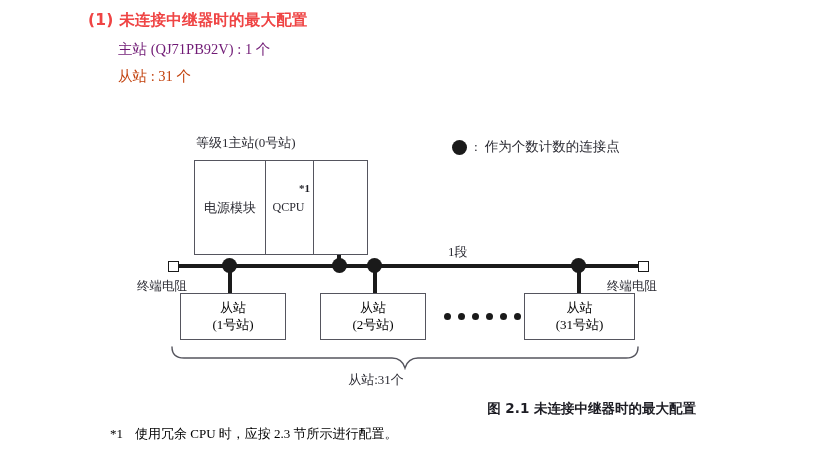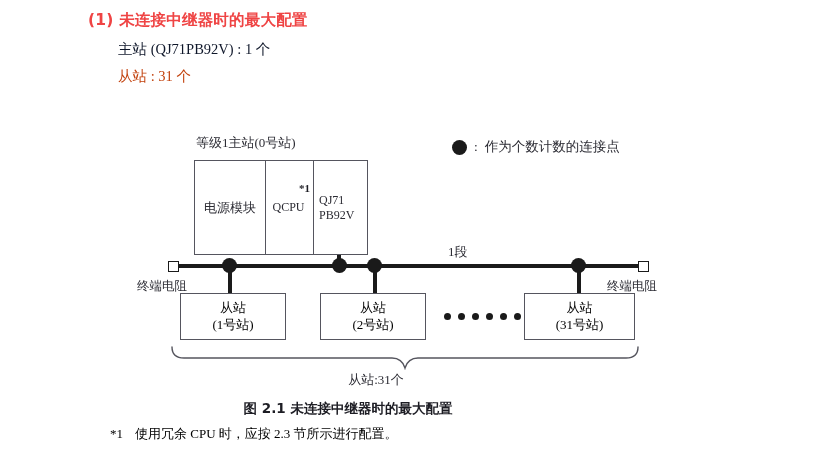--- a/index.html
+++ b/index.html
@@ -23,21 +23,21 @@
     font-family: "DejaVu Sans", sans-serif;
     font-weight: bold;
     font-size: 15.5px;
     letter-spacing: 0.2px;
     color: #ef4444;
     white-space: nowrap;
   }
   #heading-line-1 {
     left: 118px; top: 40px;
     font-size: 14.5px;
-    color: #0f172a;
+    color: #701a75;
     white-space: nowrap;
   }
   #heading-line-2 {
     left: 118px; top: 67px;
     font-size: 14.5px;
     color: #c2410c;
     white-space: nowrap;
   }
 
   
@@ -208,21 +208,21 @@
     width: 752px;
     text-align: center;
     font-size: 13px;
     color: #2b2b33;
   }
 
   
   #figure-caption {
     left: 0; top: 400px;
     width: 696px;
-    text-align: center;
+    text-align: right;
     font-family: "DejaVu Sans", sans-serif;
     font-weight: bold;
     font-size: 13.5px;
     color: #1d1d24;
   }
   #footnote {
     left: 110px; top: 425px;
     font-size: 13px;
     color: #000000;
     white-space: nowrap;
@@ -245,26 +245,20 @@
 <div class="abs" id="master-label">等级1主站(0号站)</div>
 
 <div class="abs" id="master-box">
   <div class="cell" id="cell-power">
     <span class="cell-text">电源模块</span>
   </div>
   <div class="cell" id="cell-cpu">
     <span class="cell-text">QCPU</span>
     <span class="footnote-mark">*1</span>
   </div>
-  <div class="cell" id="cell-net">
-    <span class="cell-text">
-      <span>QJ71</span><br>
-      <span>PB92V</span>
-    </span>
-  </div>
 </div>
 
 <div class="abs" id="drop-master" style="left:337px; top:255px; width:4px; height:12px; background:#1a1a1a;"></div>
 
 <div class="abs" id="bus-line"></div>
 
 <div class="abs term-square" id="term-left"></div>
 <div class="abs term-square" id="term-right"></div>
 
 <div class="abs" id="term-left-label">终端电阻</div>

